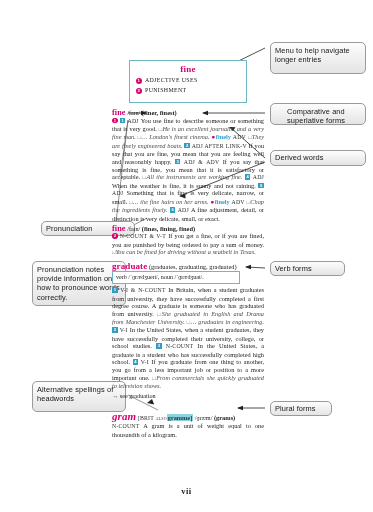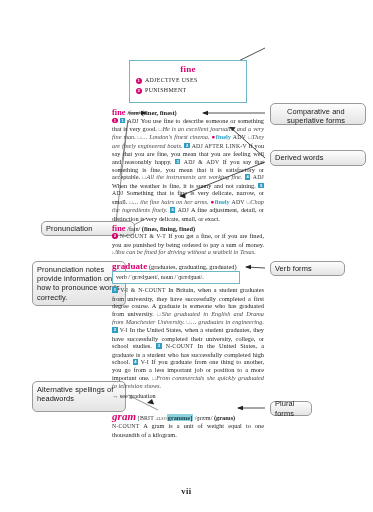--- a/index.html
+++ b/index.html
@@ -153,20 +153,23 @@
     <path d="M265,268 L246,267" stroke="#222" stroke-width="0.8" fill="none"></path>
     <path d="M245,267 l6,-2.2 l0,4.4 z" fill="#222"></path>
 
     <path d="M128,395 L158,410" stroke="#666" stroke-width="0.7" fill="none"></path>
     <path d="M147,403 l5,-4 l2.2,5.6 z" fill="#222"></path>
 
     <path d="M265,408 L238,408" stroke="#222" stroke-width="0.8" fill="none"></path>
     <path d="M237,408 l6,-2.2 l0,4.4 z" fill="#222"></path>
   </svg>
 
+  <div class="callout" style="left:270px;top:42px;width:96px;height:32px;">
+    <span>Menu to help navigate longer entries</span>
+  </div>
 
 
   <div class="callout" style="left:270px;top:103px;width:96px;height:22px;padding-left:16px;">
     <span>Comparative and superlative forms</span>
   </div>
 
   <div class="callout" style="left:270px;top:150px;width:96px;height:16px;display:flex;align-items:flex-end;">
     <span>Derived words</span>
   </div>
 
@@ -179,21 +182,21 @@
   </div>
 
   <div class="callout" style="left:270px;top:261px;width:75px;height:15px;display:flex;align-items:center;">
     <span>Verb forms</span>
   </div>
 
   <div class="callout" style="left:32px;top:381px;width:94px;height:31px;">
     <span>Alternative spellings of headwords</span>
   </div>
 
-  <div class="callout" style="left:270px;top:401px;width:42px;height:15px;display:flex;align-items:center;">
+  <div class="callout" style="left:270px;top:401px;width:62px;height:15px;display:flex;align-items:center;">
     <span>Plural forms</span>
   </div>
 
   <div class="dict">
 
     <div class="menu-box">
       <div class="menu-title">fine</div>
       <div class="menu-item">
         <span class="numdot">1</span>
         <span>ADJECTIVE USES</span>

